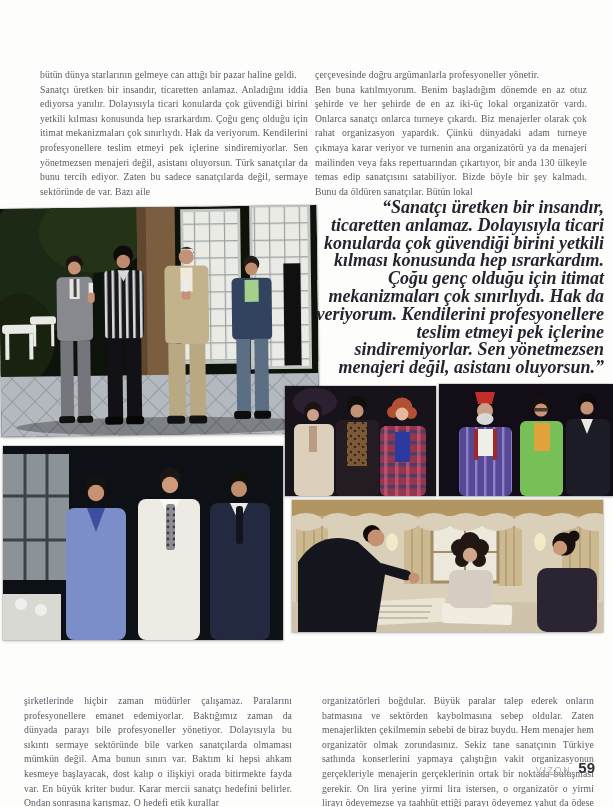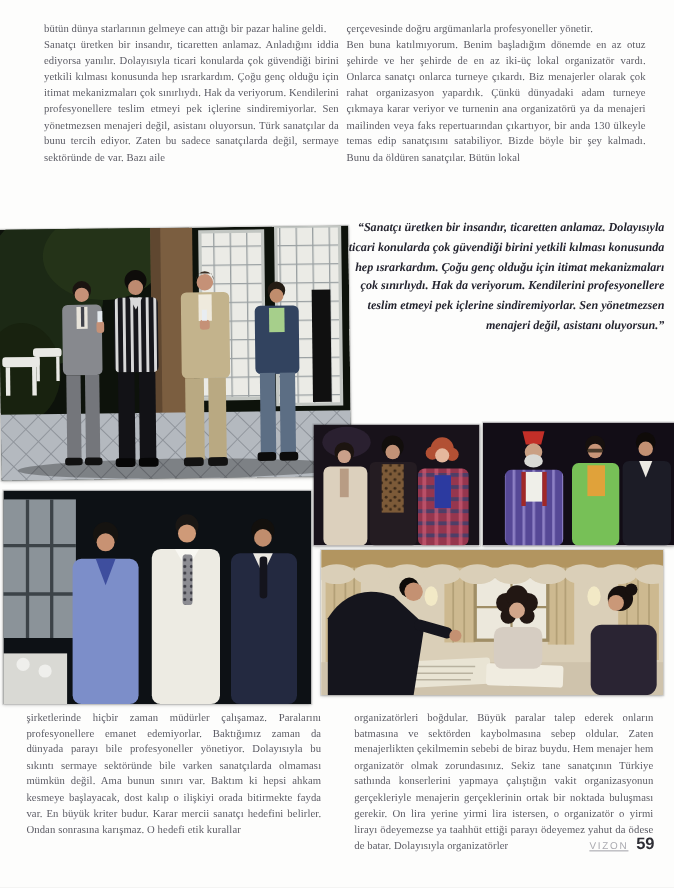--- a/index.html
+++ b/index.html
@@ -1,30 +1,30 @@
 <!DOCTYPE html>
 <html lang="tr"><head>
 <meta charset="utf-8">
 <style>
   html,body{margin:0;padding:0;background:#e9e9e9;}
   .page{position:relative;width:613px;height:807px;margin:0 auto;background:#fdfdfc;overflow:hidden;
         font-family:"Liberation Serif",serif;}
   
   .col{position:absolute;text-align:justify;color:#5a5a63;font-size:9.7px;line-height:14.6px;
-       letter-spacing:.1px;}
+       letter-spacing:.1px;margin-top:48px;}
   .col p{margin:0;}
   .col .lead{margin:0;}
   .col .question{font-weight:bold;font-style:italic;color:#4c4c57;}
   .col-left-top{left:40px;top:20px;width:268px;}
   .col-right-top{left:315px;top:20px;width:272px;}
   .col-left-bottom{left:24px;top:646px;width:268px;}
   .col-right-bottom{left:322px;top:646px;width:272px;}
   
   .pull-quote{position:absolute;left:316px;top:199px;width:288px;text-align:right;
-      font-weight:bold;font-style:italic;font-size:11px;line-height:17.8px;color:#24242f;}
+      font-weight:bold;font-style:italic;font-size:18px;line-height:17.8px;color:#24242f;}
   
   .photo{position:absolute;box-shadow:0 0 0 1px rgba(0,0,0,.10),0 1px 3px rgba(0,0,0,.25);}
   .photo svg{display:block;}
   .photo-1{left:0;top:207px;width:318px;height:228px;transform:rotate(-.7deg);transform-origin:50% 50%;}
   .photo-2{left:285px;top:386px;width:151px;height:110px;}
   .photo-3{left:439px;top:384px;width:174px;height:112px;}
   .photo-4{left:3px;top:446px;width:280px;height:194px;}
   .photo-5{left:292px;top:500px;width:311px;height:132px;}
   
   .footer{position:absolute;left:495px;top:759px;width:100px;text-align:right;

